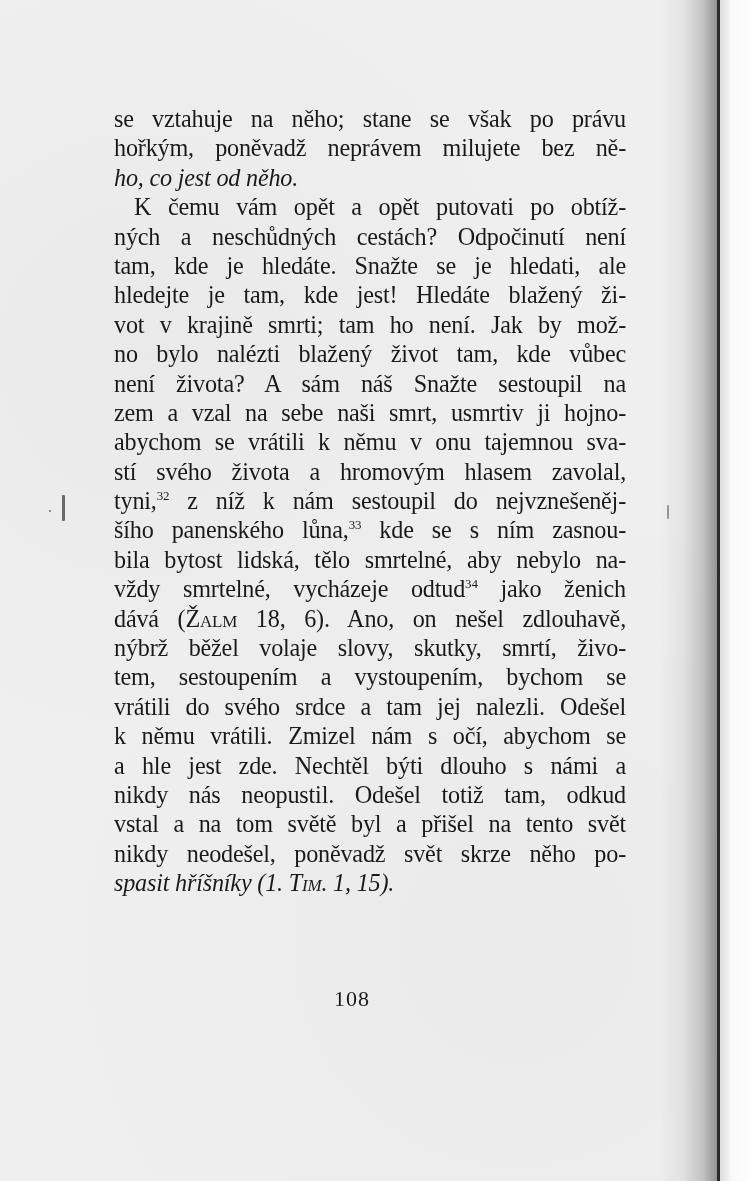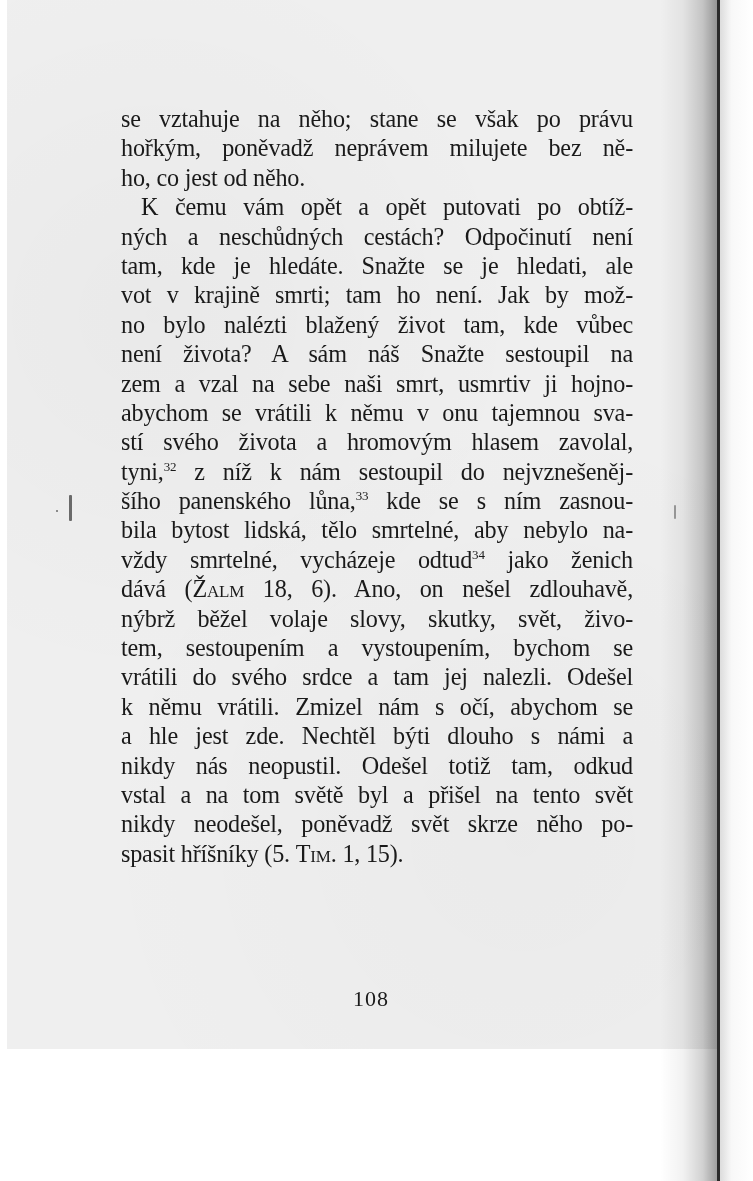--- a/index.html
+++ b/index.html
@@ -9,24 +9,24 @@
     body {
       width: 753px;
       height: 1181px;
       position: relative;
       overflow: hidden;
       background: #ffffff;
       font-family: "Liberation Serif", "DejaVu Serif", serif;
     }
     .page {
       position: absolute;
-      left: 7px;
+      left: 0;
       top: 0;
       width: 719px;
-      height: 1049px;
+      height: 1181px;
       background: #efefef;
       background-image:
         radial-gradient(circle at 20% 30%, rgba(0,0,0,0.025) 0, rgba(0,0,0,0) 40%),
         radial-gradient(circle at 70% 80%, rgba(0,0,0,0.02) 0, rgba(0,0,0,0) 45%);
       padding-left: 18px;
     }
     .gutter-shadow {
       position: absolute;
       left: 660px;
       top: 0;
@@ -66,39 +66,40 @@
     }
     .line {
       display: block;
       white-space: nowrap;
       text-align: justify;
       text-align-last: justify;
       height: 29.4px;
     }
     .line.last {
       text-align-last: left;
+      font-style: italic;
     }
     .line.indent {
       padding-left: 20px;
     }
     sup {
       font-size: 13px;
       line-height: 0;
       vertical-align: 9px;
       margin-top: 40px;
     }
     .smallcaps {
       font-variant: small-caps;
     }
     .page-number {
       position: absolute;
       left: 322px;
       top: 986px;
       width: 60px;
-      text-align: right;
+      text-align: center;
       font-size: 22px;
       color: #1a1a1a;
       letter-spacing: 1px;
     }
     .speck {
       position: absolute;
       background: #6a6a6a;
       border-radius: 1px;
     }
   </style>
@@ -106,40 +107,41 @@
 <body>
 
 <div class="page">
   <div class="text-block">
     <span class="line">se vztahuje na něho; stane se však po právu</span>
     <span class="line">hořkým, poněvadž neprávem milujete bez ně-</span>
     <span class="line last">ho, co jest od něho.</span>
     <span class="line indent">K čemu vám opět a opět putovati po obtíž-</span>
     <span class="line">ných a neschůdných cestách? Odpočinutí není</span>
     <span class="line">tam, kde je hledáte. Snažte se je hledati, ale</span>
+    <span class="line">hledejte je tam, kde jest! Hledáte blažený ži-</span>
     <span class="line">vot v krajině smrti; tam ho není. Jak by mož-</span>
     <span class="line">no bylo nalézti blažený život tam, kde vůbec</span>
     <span class="line">není života? A sám náš Snažte sestoupil na</span>
     <span class="line">zem a vzal na sebe naši smrt, usmrtiv ji hojno-</span>
     <span class="line">abychom se vrátili k němu v onu tajemnou sva-</span>
     <span class="line">stí svého života a hromovým hlasem zavolal,</span>
     <span class="line"><span>tyni,</span><sup>32</sup><span> z níž k nám sestoupil do nejvznešeněj-</span></span>
     <span class="line"><span>šího panenského lůna,</span><sup>33</sup><span> kde se s ním zasnou-</span></span>
     <span class="line">bila bytost lidská, tělo smrtelné, aby nebylo na-</span>
     <span class="line"><span>vždy smrtelné, vycházeje odtud</span><sup>34</sup><span> jako ženich</span></span>
     <span class="line"><span>dává (</span><span class="smallcaps">Žalm</span><span> 18, 6). Ano, on nešel zdlouhavě,</span></span>
-    <span class="line">nýbrž běžel volaje slovy, skutky, svět, živo-</span>
+    <span class="line">nýbrž běžel volaje slovy, skutky, smrtí, živo-</span>
     <span class="line">tem, sestoupením a vystoupením, bychom se</span>
     <span class="line">vrátili do svého srdce a tam jej nalezli. Odešel</span>
     <span class="line">k němu vrátili. Zmizel nám s očí, abychom se</span>
     <span class="line">a hle jest zde. Nechtěl býti dlouho s námi a</span>
     <span class="line">nikdy nás neopustil. Odešel totiž tam, odkud</span>
     <span class="line">vstal a na tom světě byl a přišel na tento svět</span>
     <span class="line">nikdy neodešel, poněvadž svět skrze něho po-</span>
-    <span class="line last"><span>spasit hříšníky (5. </span><span class="smallcaps">Tim.</span><span> 1, 15).</span></span>
+    <span class="line last"><span>spasit hříšníky (1. </span><span class="smallcaps">Tim.</span><span> 1, 15).</span></span>
   </div>
 
   <div class="page-number">108</div>
 
   <div class="speck" style="left:62px;top:495px;width:3px;height:26px;"></div>
   <div class="speck" style="left:49px;top:510px;width:2px;height:2px;"></div>
   <div class="speck" style="left:667px;top:505px;width:2px;height:14px;background:#9a9a9a;"></div>
 </div>
 
 <div class="gutter-shadow"></div>

